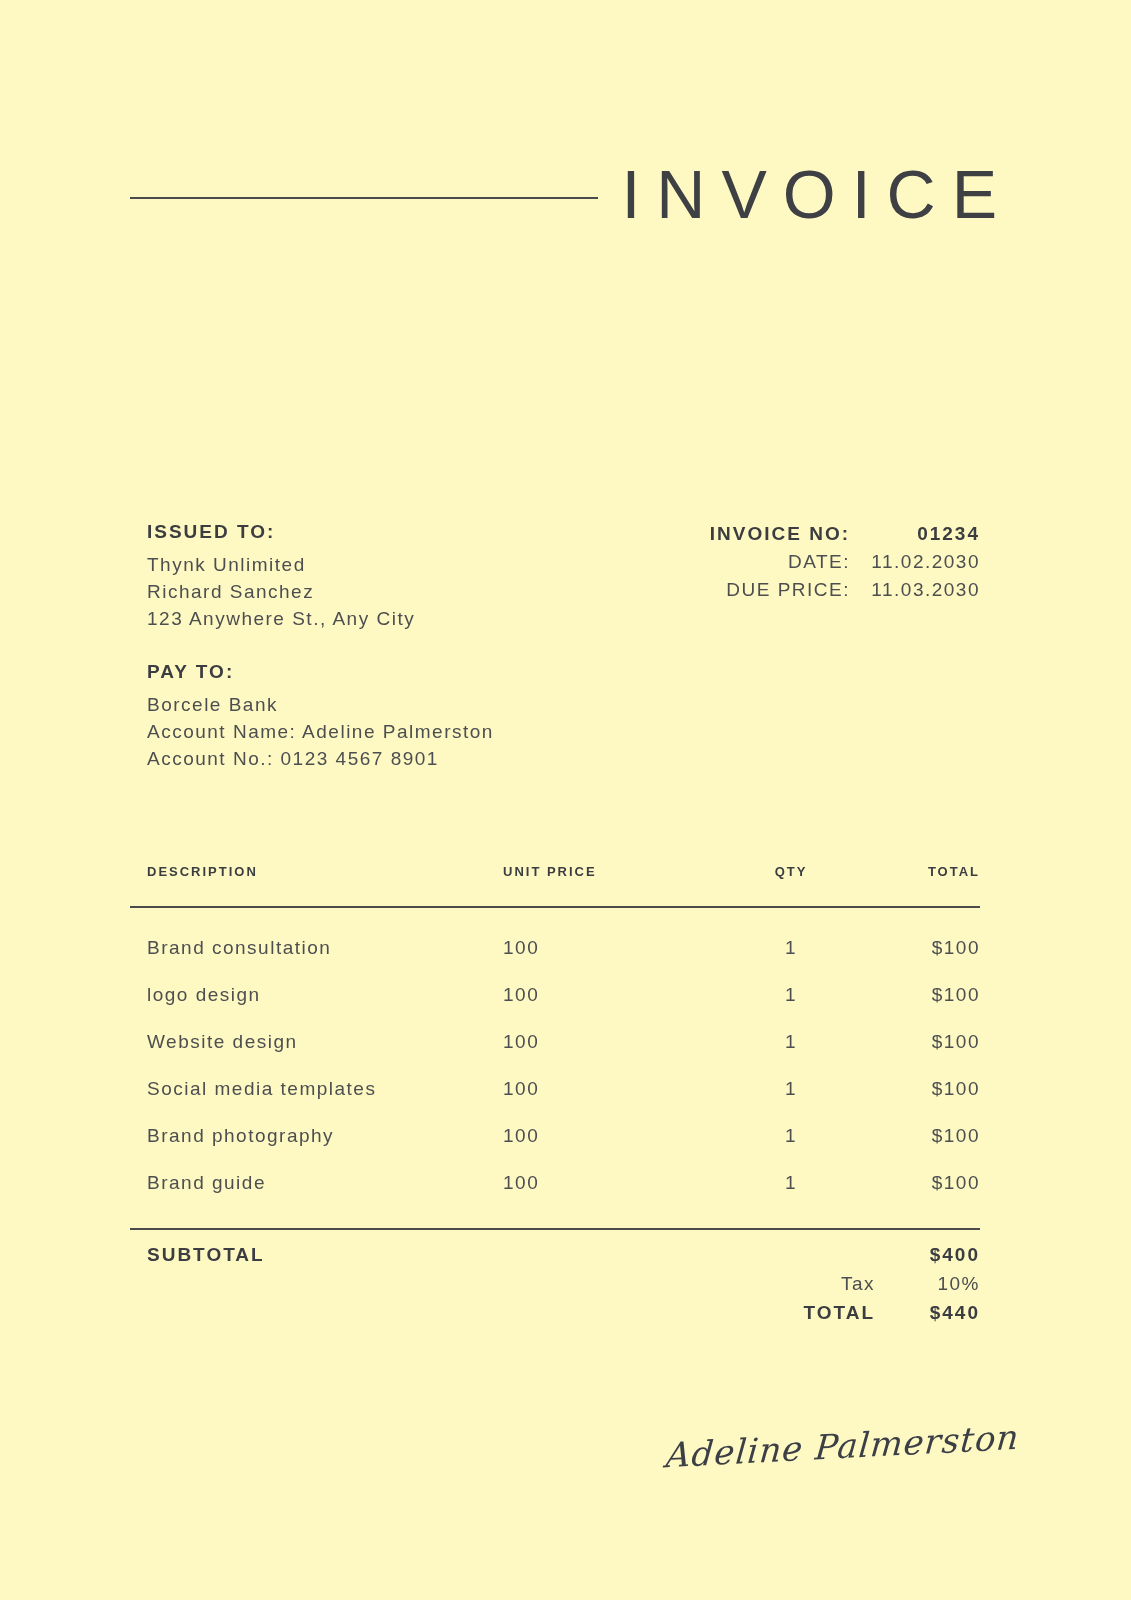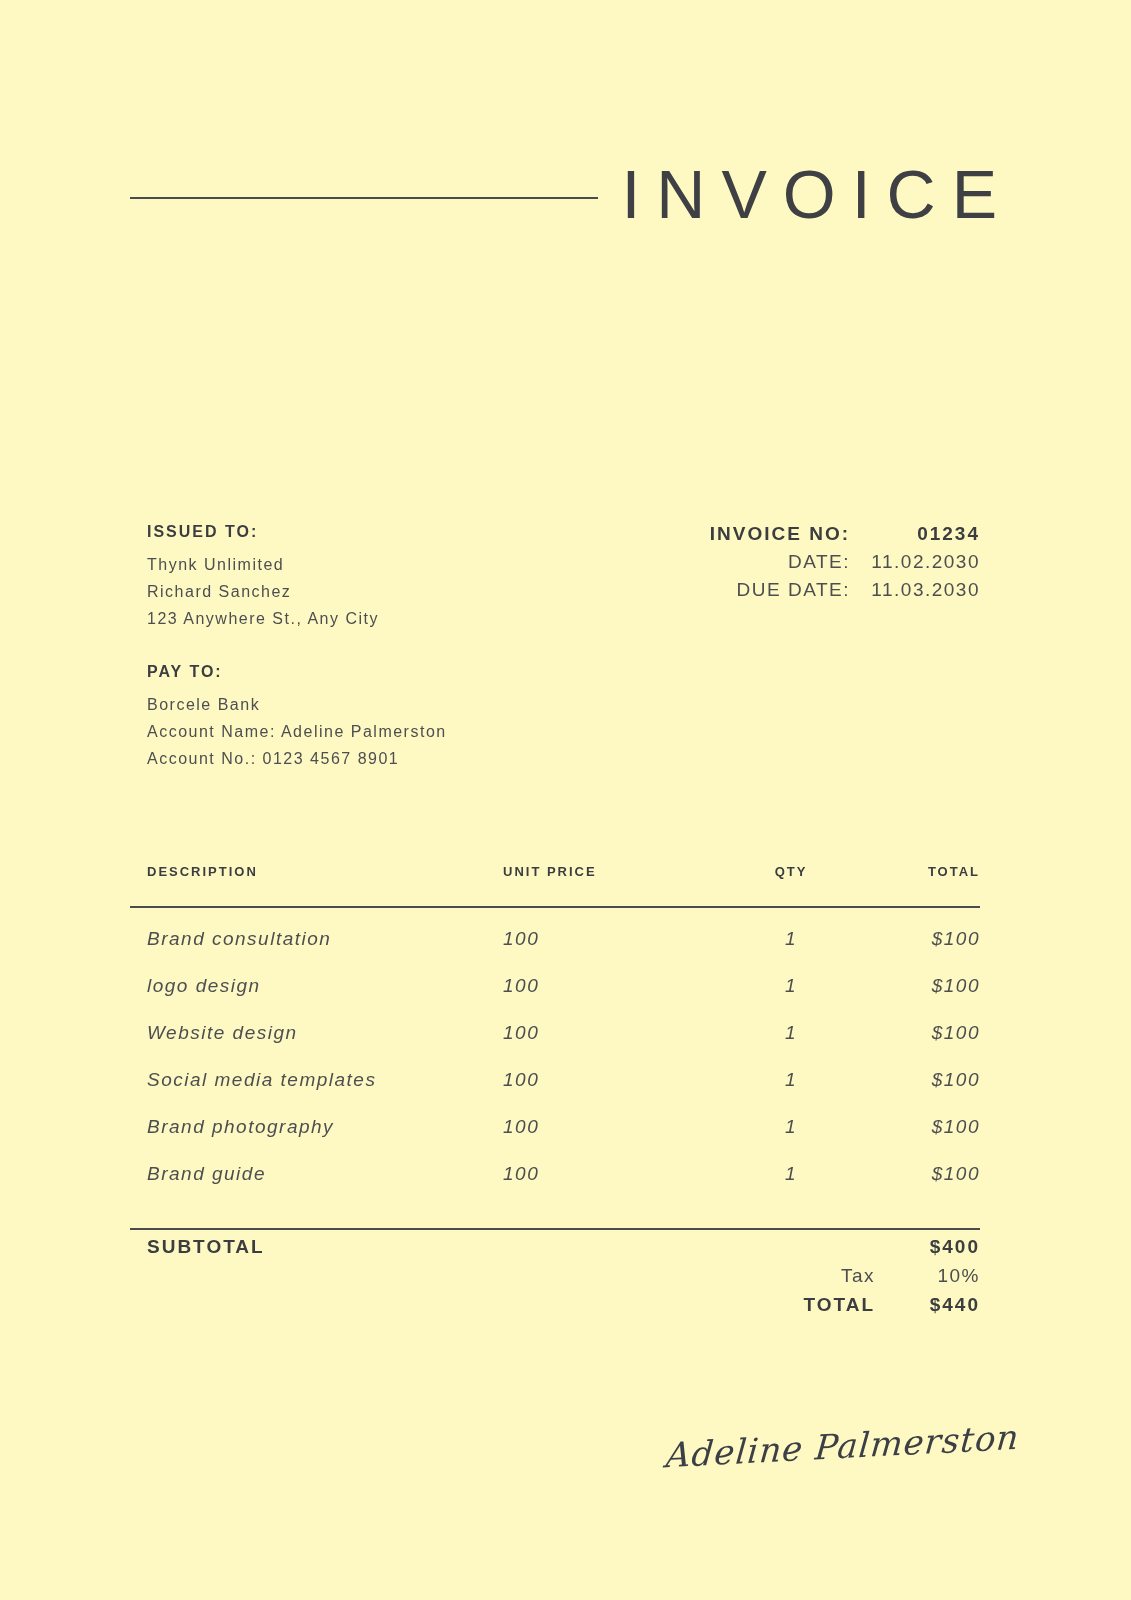--- a/index.html
+++ b/index.html
@@ -13,42 +13,42 @@
     color:#4c4e50;
     overflow:hidden;
   }
   .rule { background:#4a4b4d; height:2px; }
   .top-rule { position:absolute; left:130px; top:197px; width:468px; }
   .invoice-title {
     position:absolute; top:160px; right:134px;
     font-size:68px; font-weight:300; letter-spacing:16px; margin-right:-16px;
     color:#3e4044; line-height:1; white-space:nowrap;
   }
-  .info-left { position:absolute; left:147px; top:518px; font-size:16px; letter-spacing:1.5px; }
+  .info-left { position:absolute; left:147px; top:518px; font-size:19px; letter-spacing:1.5px; }
   .info-left .sec-label { font-weight:bold; color:#3b3d40; letter-spacing:2px; line-height:27px; margin-bottom:6px; }
   .info-left .line { line-height:27px; }
   .payto-label { margin-top:26px !important; }
   .info-right { position:absolute; right:151px; top:520px; font-size:19px; letter-spacing:1.5px; }
   .meta-row { display:flex; justify-content:flex-end; line-height:28px; }
   .meta-label { text-align:right; }
   .meta-value { width:130px; text-align:right; }
   .meta-bold .meta-label, .meta-bold .meta-value { font-weight:bold; color:#3b3d40; letter-spacing:2px; }
   .table { position:absolute; left:130px; right:151px; top:864px; }
   .thead {
     display:flex; align-items:flex-start; height:44px;
     border-bottom:2px solid #4a4b4d;
     font-weight:bold; font-size:13px; letter-spacing:2px; color:#3b3d40;
   }
-  .tbody { padding-top:7px;font-style:italic; }
+  .tbody { padding-top:16px; }
   .trow { display:flex; align-items:center; height:47px; font-size:19px; letter-spacing:1.5px; }
   .c-desc { flex:1; padding-left:17px; text-align:left; }
   .c-price { width:230px; }
   .c-qty { width:116px; text-align:center; }
   .c-total { width:131px; text-align:right; }
-  .summary { position:absolute; left:130px; right:151px; top:1228px; border-top:2px solid #4a4b4d; padding-top:2px; }
+  .summary { position:absolute; left:130px; right:151px; top:1228px; border-top:2px solid #4a4b4d; padding-top:10px; }
   .srow { display:flex; align-items:center; height:29px; font-size:19px; letter-spacing:1.5px; }
   .s-left { flex:1; padding-left:17px; text-align:left; }
   .s-spacer { flex:1; }
   .s-label { text-align:right; }
   .s-value { width:105px; text-align:right; }
   .bold { font-weight:bold; color:#3b3d40; letter-spacing:2px; }
   .signature {
     position:absolute; top:1398px; right:118px; width:340px; height:95px;
     display:flex; align-items:center; justify-content:center;
     font-family:"DejaVu Serif","Liberation Serif",serif;
@@ -80,21 +80,21 @@
   <div class="info-right">
     <div class="meta-row meta-bold">
       <span class="meta-label">INVOICE NO:</span>
       <span class="meta-value">01234</span>
     </div>
     <div class="meta-row">
       <span class="meta-label">DATE:</span>
       <span class="meta-value">11.02.2030</span>
     </div>
     <div class="meta-row">
-      <span class="meta-label">DUE DATE:</span>
+      <span class="meta-label">DUE PRICE:</span>
       <span class="meta-value">11.03.2030</span>
     </div>
   </div>
 
   <div class="table">
     <div class="thead">
       <span class="c-desc">DESCRIPTION</span>
       <span class="c-price">UNIT PRICE</span>
       <span class="c-qty">QTY</span>
       <span class="c-total">TOTAL</span>

